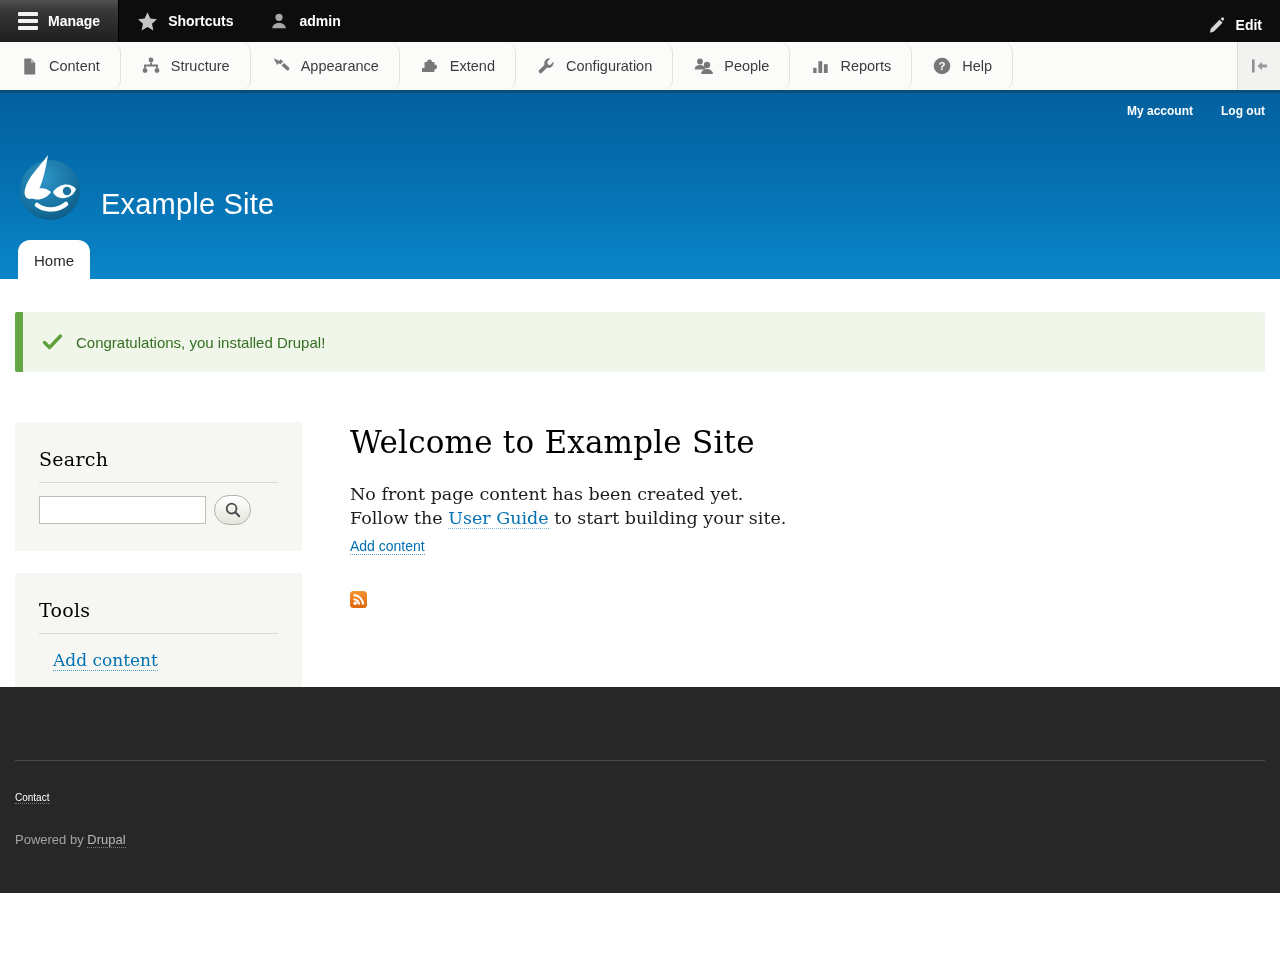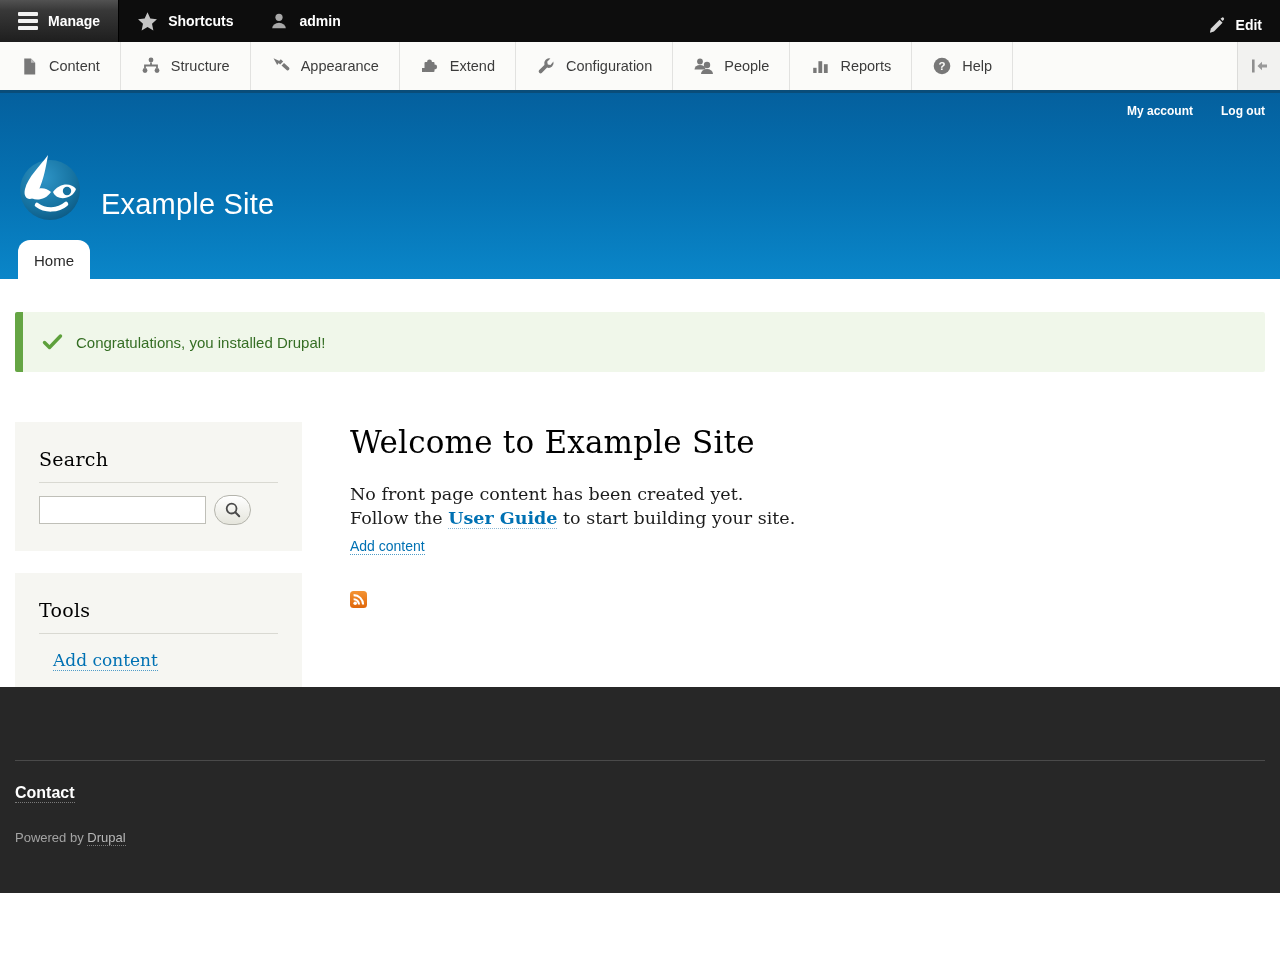--- a/index.html
+++ b/index.html
@@ -12,21 +12,21 @@
              color:#fff; font-size:14px; font-weight:bold; text-decoration:none; cursor:pointer; }
   .tb-item.active { background:linear-gradient(#525252 0%, #383838 25%, #1e1e1e 100%); border-right:1px solid #000; }
   .tb-edit { margin-left:auto;margin-top:8px; }
   .hamburger { display:flex; flex-direction:column; gap:3px; }
   .hamburger span { display:block; width:20px; height:4px; background:#f2f2f2; border-radius:1px; }
 
   
   .toolbar-tray { height:48px; background:#fbfbf9; display:flex; align-items:stretch; }
   .tray-item { display:flex; align-items:center; gap:10px; padding:0 20px;
                color:#3c3c3c; font-size:14.5px; text-decoration:none; cursor:pointer;
-               border-right:1px solid #e2e2e0; }
+               border-right:1px solid #e2e2e0;border-radius:10px; }
   .tray-spacer { flex:1; }
   .tray-collapse { width:43px; background:#f2f2f0; border-left:1px solid #dcdcda;
                    display:flex; align-items:center; justify-content:center; cursor:pointer; }
 
   
   .site-header { height:189px; position:relative;
                  background:linear-gradient(180deg,#04609e 0%,#0573b4 55%,#0a86c9 100%);
                  border-top:3px solid #0a4d79; }
   .account-links { position:absolute; top:11px; right:15px; display:flex; gap:28px; }
   .account-links a { color:#fff; font-size:12px; font-weight:600; text-decoration:none; cursor:pointer; }
@@ -52,29 +52,29 @@
   .search-btn { width:37px; height:30px; border-radius:15px; border:1px solid #b4b4ac;
                 background:linear-gradient(#ffffff,#e5e5dc); display:flex; align-items:center;
                 justify-content:center; cursor:pointer; }
   .block-tools { margin-top:22px; }
   .tools-link { display:inline-block; margin:16px 0 2px 14px; font-family:"DejaVu Serif",serif;
                 font-size:17px; color:#0071b3; text-decoration:none; border-bottom:1px dotted #4f9cc8; cursor:pointer; }
 
   .main-col { flex:1; font-family:"DejaVu Serif",serif; }
   .main-col h1 { font-size:31px; font-weight:500; color:#000; margin:2px 0 22px; letter-spacing:0.2px; }
   .main-col p { font-size:17.5px; color:#1c1c1c; line-height:24px; }
-  .guide-link { color:#0071b3; text-decoration:none; border-bottom:1px dotted #8bb7d3; cursor:pointer;font-weight:bold; }
+  .guide-link { color:#0071b3; text-decoration:none; border-bottom:1px dotted #8bb7d3; cursor:pointer; }
   .add-content-main { display:inline-block; margin-top:8px; font-family:"Liberation Sans",sans-serif;
                       font-size:14px; color:#0071b3; text-decoration:none; border-bottom:1px dotted #4f9cc8; cursor:pointer; }
   .rss-link { display:inline-block; margin-top:36px; line-height:0; cursor:pointer; }
 
   
   footer { height:206px; background:#272727; padding:0 15px; }
   .f-divider { height:74px; border-bottom:1px solid #4a4a4a; }
-  .contact-link { display:inline-block; margin-top:23px; font-size:16px; font-weight:bold; color:#fff;
+  .contact-link { display:inline-block; margin-top:31px; font-size:10px; font-weight:normal; color:#fff;
                   text-decoration:none; border-bottom:1px dotted #7a7a7a; cursor:pointer; }
   .powered { margin-top:27px; font-size:13px; color:#a3a3a3; }
   .powered a { color:#b8b8b8; text-decoration:none; border-bottom:1px dotted #7a7a7a; cursor:pointer; }
 
   svg { display:block; }
 </style>
 </head>
 <body>
 
 <div id="page">

